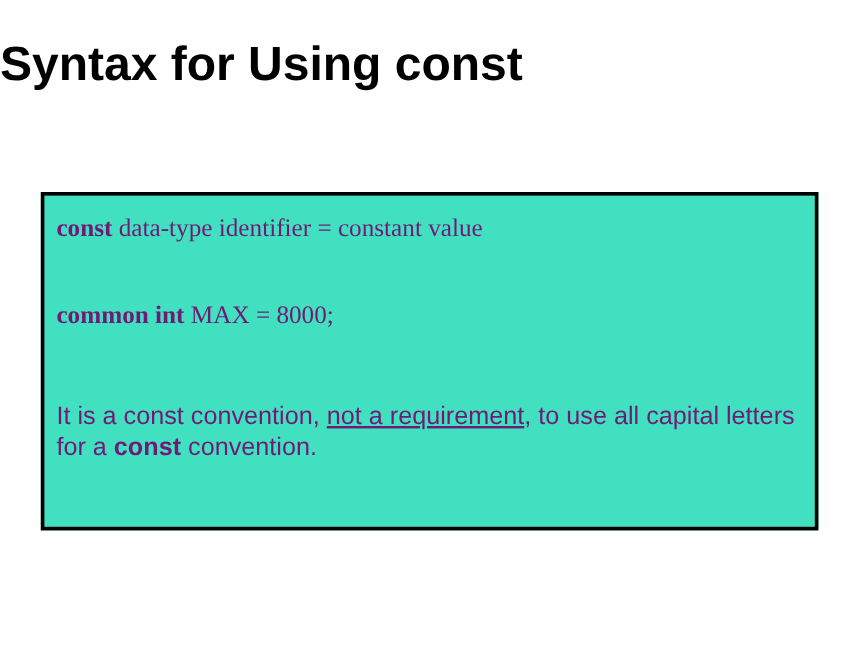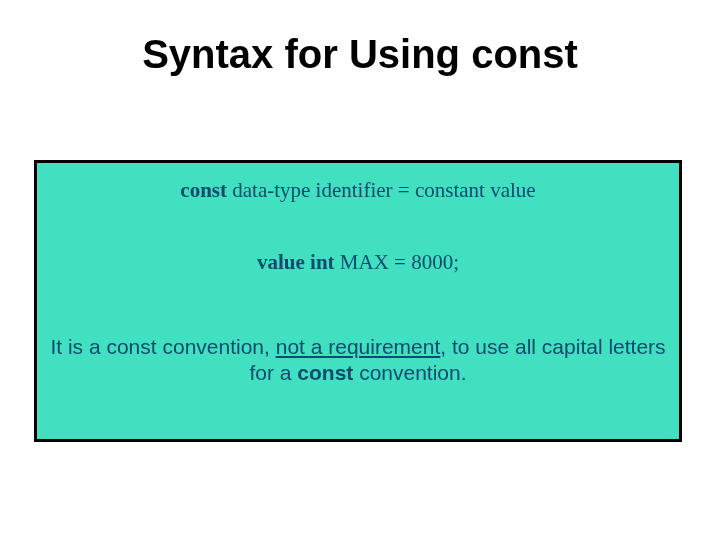--- a/index.html
+++ b/index.html
@@ -14,43 +14,42 @@
     position: relative;
     width: 720px;
     height: 540px;
     box-sizing: border-box;
   }
   .title {
     position: absolute;
     top: 32px;
     left: 0;
     width: 720px;
-    text-align: center;
+    text-align: left;
     font-size: 40px;
     font-weight: bold;
     color: #000;
     font-family: Arial, Helvetica, sans-serif;
   }
   .box {
     position: absolute;
     top: 160px;
     left: 34px;
     width: 648px;
     height: 282px;
     background: #40e0c0; 
     border: 3px solid #000;
     box-sizing: border-box;
     padding: 14px 10px 12px 10px;
   }
   .line {
     font-size: 21px;
     line-height: 1.25;
-    color: #0c4a6e;
+    color: #701a75;
     margin: 0;
-    text-align: center;
   }
   .serif { font-family: "Times New Roman", Times, serif; }
   .sans  { font-family: Arial, Helvetica, sans-serif; }
   .bold  { font-weight: bold; }
   .under { text-decoration: underline; }
   .gap-large { margin-top: 46px; }
   .gap-huge  { margin-top: 58px; }
 </style>
 </head>
 <body>
@@ -59,21 +58,21 @@
 
   <div class="title">Syntax for Using const</div>
 
   <div class="box">
 
     <p class="line serif">
       <span class="bold">const</span><span> data-type identifier = constant value</span>
     </p>
 
     <p class="line serif gap-large">
-      <span class="bold">value int</span><span> MAX = 8000;</span>
+      <span class="bold">common int</span><span> MAX = 8000;</span>
     </p>
 
     <p class="line sans gap-huge">
       <span>It is a const convention, </span><span class="under">not a requirement</span><span>, to use all capital letters for a </span><span class="bold">const</span><span> convention.</span>
     </p>
 
   </div>
 
 </div>
 

